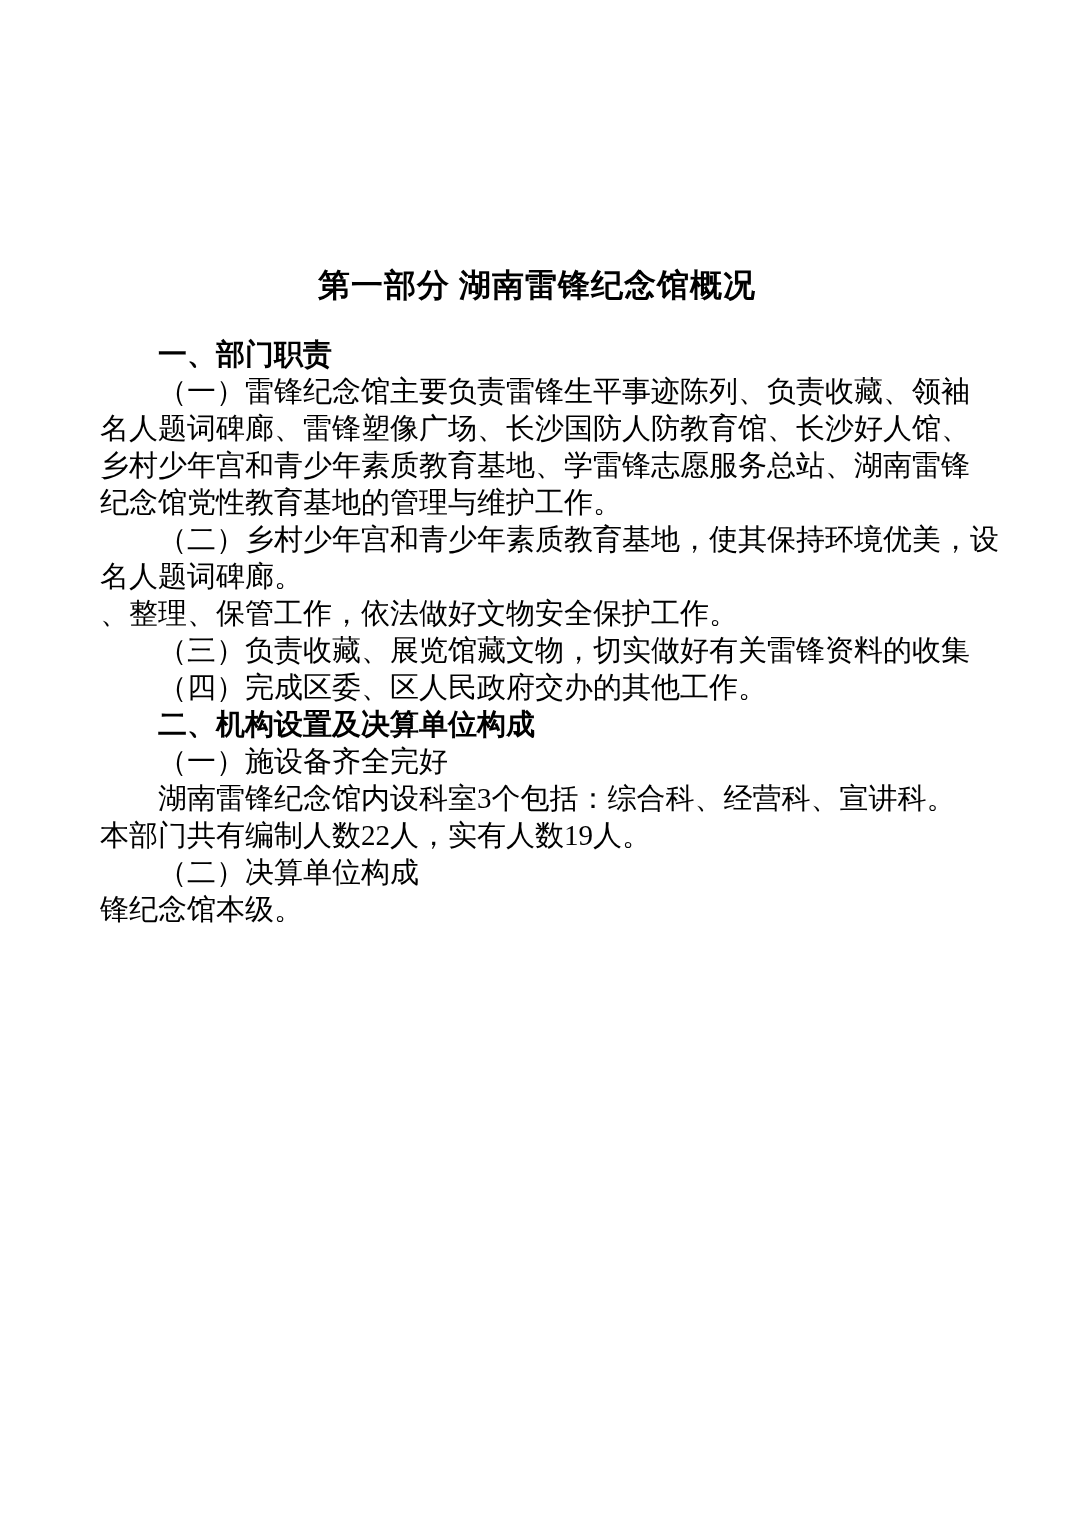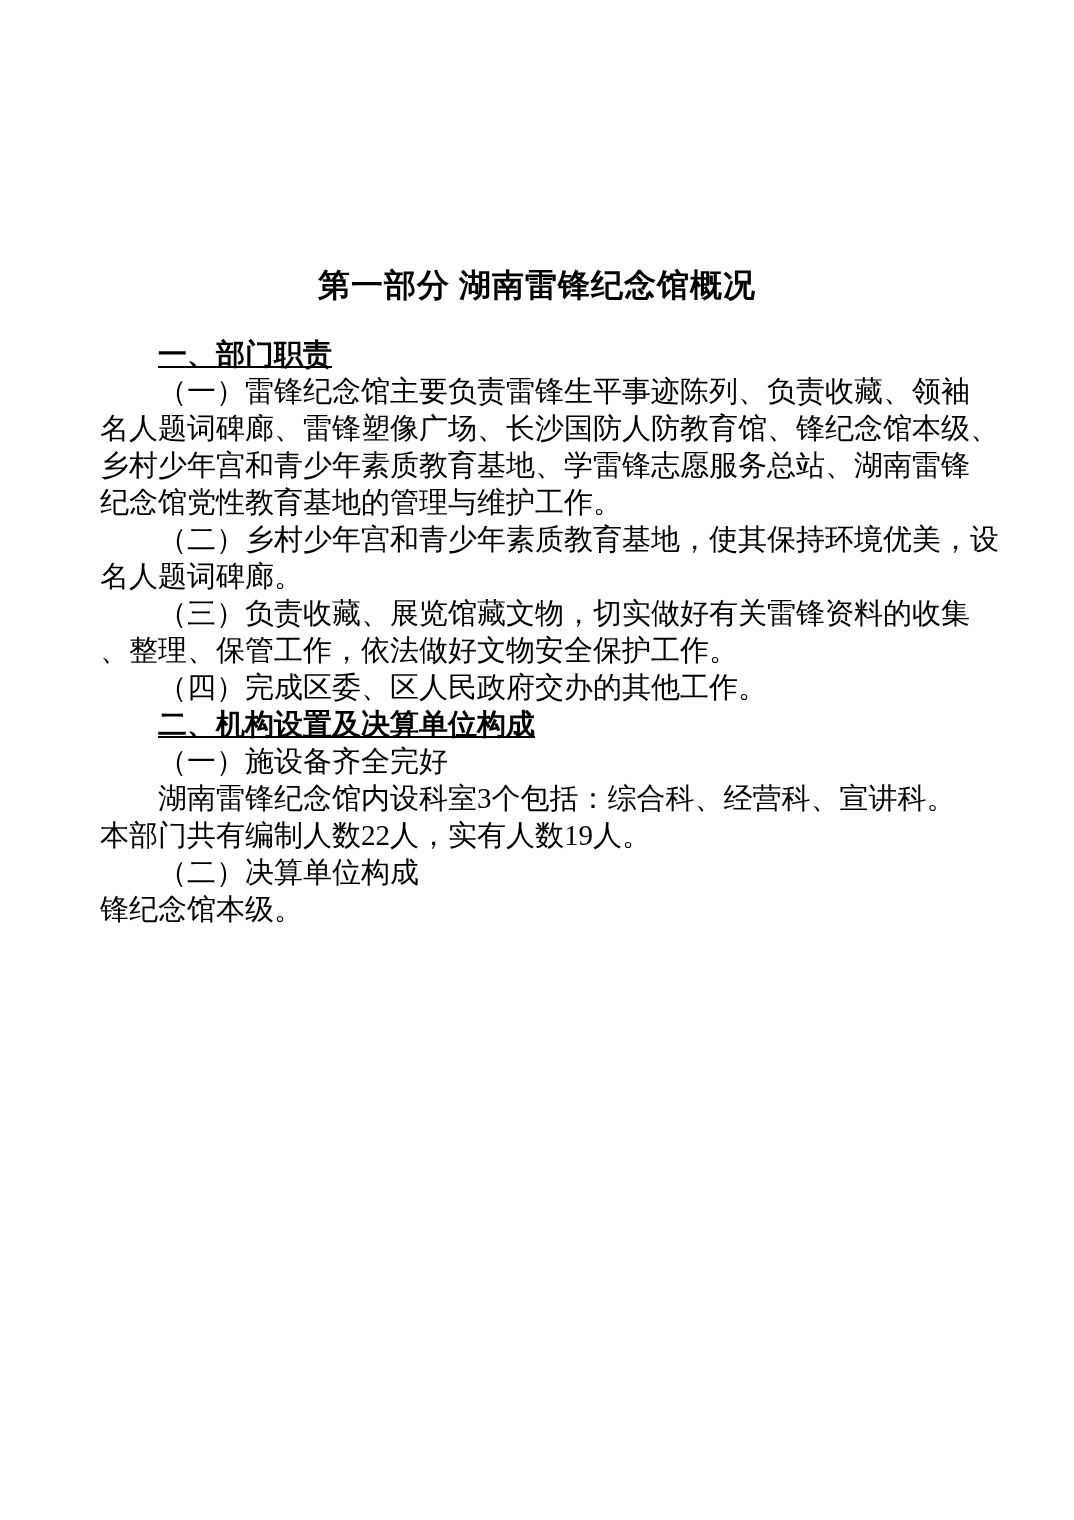--- a/index.html
+++ b/index.html
@@ -35,49 +35,48 @@
     font-size: 29px;
     line-height: 37px;
     white-space: nowrap;
     text-align: left;
   }
   .line.indent {
     text-indent: 58px;
   }
   .heading-line {
     font-weight: bold;
-    text-decoration: underline;
   }
 </style>
 </head>
 <body>
 
 <div class="page">
 
   <h1 class="doc-title">第一部分 湖南雷锋纪念馆概况</h1>
 
   <div class="doc-body">
 
     <div class="line indent heading-line">一、部门职责</div>
 
     <div>
       <div class="line indent">（一）雷锋纪念馆主要负责雷锋生平事迹陈列、负责收藏、领袖</div>
-      <div class="line">名人题词碑廊、雷锋塑像广场、长沙国防人防教育馆、锋纪念馆本级、</div>
+      <div class="line">名人题词碑廊、雷锋塑像广场、长沙国防人防教育馆、长沙好人馆、</div>
       <div class="line">乡村少年宫和青少年素质教育基地、学雷锋志愿服务总站、湖南雷锋</div>
       <div class="line">纪念馆党性教育基地的管理与维护工作。</div>
     </div>
 
     <div>
       <div class="line indent">（二）乡村少年宫和青少年素质教育基地，使其保持环境优美，设</div>
       <div class="line">名人题词碑廊。</div>
     </div>
 
     <div>
+      <div class="line">、整理、保管工作，依法做好文物安全保护工作。</div>
       <div class="line indent">（三）负责收藏、展览馆藏文物，切实做好有关雷锋资料的收集</div>
-      <div class="line">、整理、保管工作，依法做好文物安全保护工作。</div>
     </div>
 
     <div>
       <div class="line indent">（四）完成区委、区人民政府交办的其他工作。</div>
     </div>
 
     <div class="line indent heading-line">二、机构设置及决算单位构成</div>
 
     <div>
       <div class="line indent">（一）施设备齐全完好</div>

